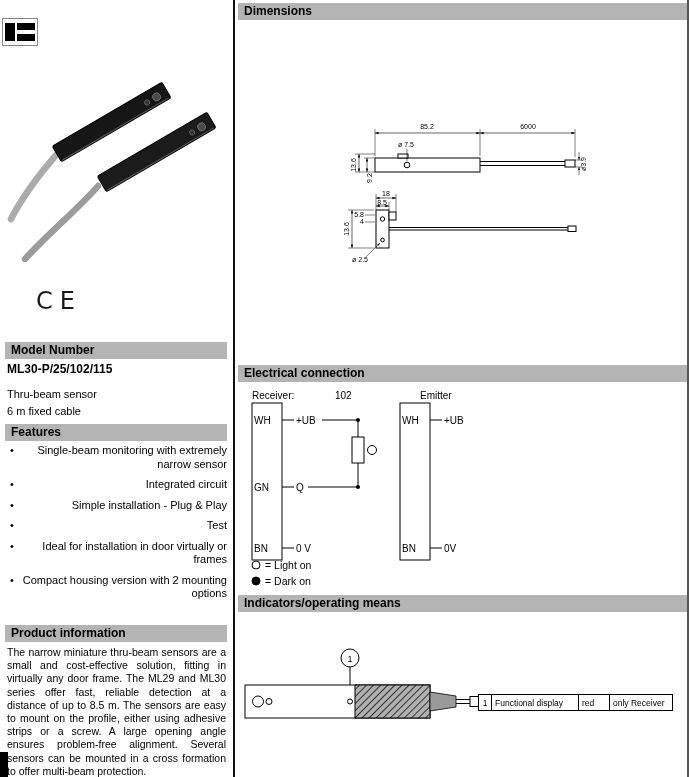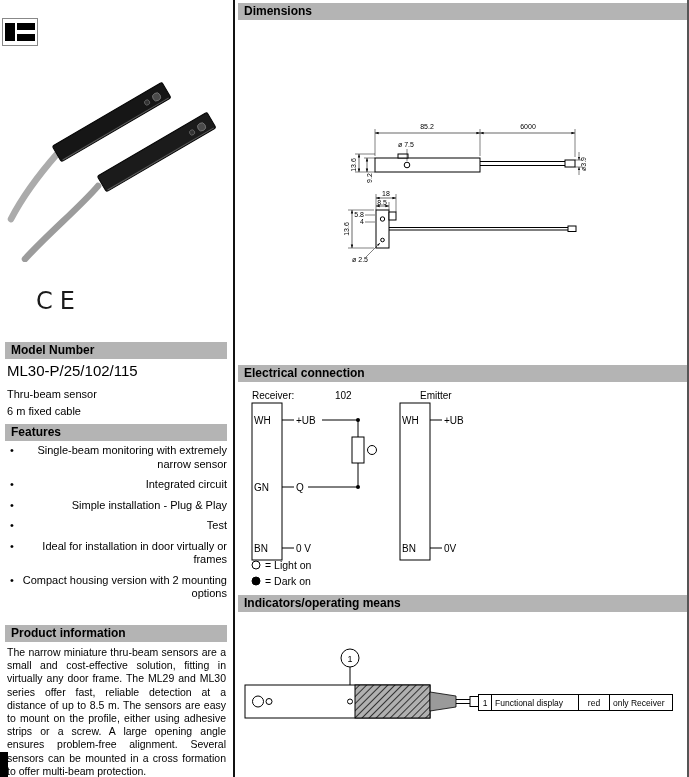--- a/index.html
+++ b/index.html
@@ -17,21 +17,21 @@
   .sec-header { position:absolute; background:#b4b4b4; font-weight:bold; font-size:12px;
                 line-height:17px; height:17px; padding-left:6px; white-space:nowrap; overflow:hidden; }
   .left-col .sec-header { left:5px; width:222px; }
   .right-col .sec-header { left:0; width:449px; }
 
   .logo { position:absolute; left:2px; top:1px; }
   .photo { position:absolute; left:5px; top:50px; }
   .ce { position:absolute; left:36px; top:270px; font-size:24px; letter-spacing:7px;
         font-family:"DejaVu Sans", sans-serif; color:#1a1a1a; }
 
-  .model-value { position:absolute; left:7px; top:345px; font-size:15px; font-weight:normal; }
+  .model-value { position:absolute; left:7px; top:345px; font-size:12px; font-weight:bold; }
   .model-line1 { position:absolute; left:7px; top:371px; font-size:11px; }
   .model-line2 { position:absolute; left:7px; top:388px; font-size:11px; }
 
   .features { position:absolute; left:8px; top:427px; width:219px; list-style:none;text-align:right; }
   .features li { position:relative; padding-left:14px; font-size:11px; line-height:13.5px; margin-bottom:7px; }
   .features li::before { content:"\2022"; position:absolute; left:2px; top:0; }
 
   .prod-text { position:absolute; left:7px; top:629px; width:219px; font-size:10.5px;
                line-height:13.2px; text-align:justify; }
 
@@ -46,21 +46,21 @@
   .ln  { stroke:#000; stroke-width:1; fill:none; }
   .bx  { stroke:#000; stroke-width:1; fill:#fff; }
   .dim { stroke:#000; stroke-width:0.6; fill:none; marker-start:url(#as); marker-end:url(#ae); }
   .ext { stroke:#000; stroke-width:0.5; fill:none; }
 
   .ind-table { position:absolute; left:240px; top:694px; display:flex; font-size:8.5px; }
   .ind-table .cell { border:1px solid #000; margin-left:-1px; background:#fff;
                      padding:2px 3px; height:17px; line-height:12px; overflow:hidden; white-space:nowrap; }
   .ind-table .c1 { width:14px; text-align:center; margin-left:0; }
   .ind-table .c2 { width:88px; }
-  .ind-table .c3 { width:32px;text-align:center; }
+  .ind-table .c3 { width:32px; }
   .ind-table .c4 { width:64px; }
 </style>
 </head>
 <body>
 
 <div class="page">
 
   <div class="left-col">
 
     <svg class="logo" width="36" height="28" viewBox="0 0 36 28">

